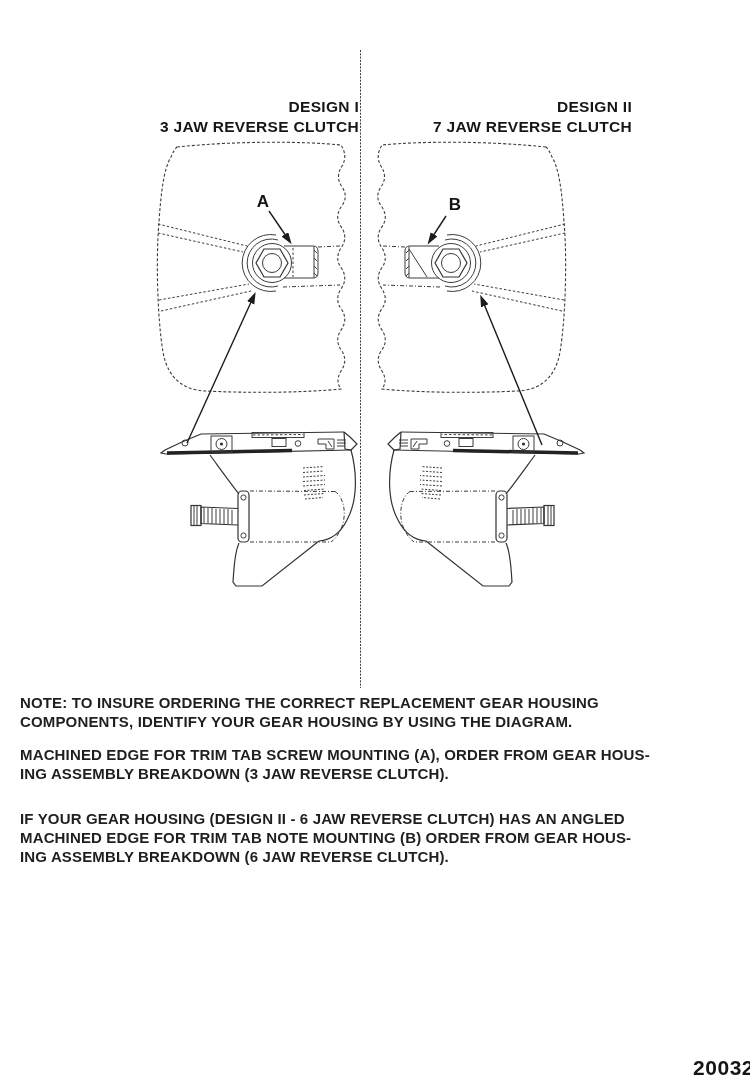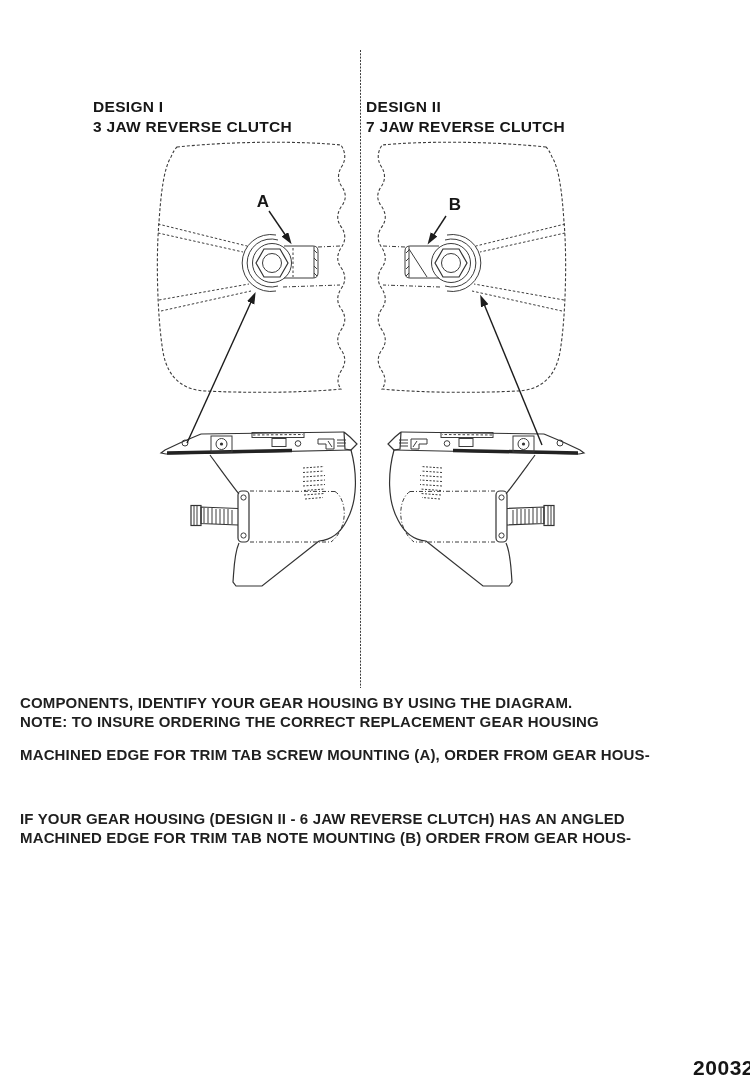--- a/index.html
+++ b/index.html
@@ -3,21 +3,21 @@
 <meta charset="utf-8">
 <style>
   html,body{margin:0;padding:0;}
   body{
     width:750px;height:1085px;position:relative;overflow:hidden;
     background:#ffffff;
     font-family:"Liberation Sans",sans-serif;
   }
   .abs{position:absolute;}
   .title{
-    position:absolute;top:97px;width:266px;text-align:left;
+    position:absolute;top:97px;width:266px;text-align:right;
     font-weight:bold;font-size:15.5px;line-height:19.5px;
     letter-spacing:.3px;color:#161616;white-space:nowrap;
   }
   .para{
     position:absolute;left:20px;width:716px;
     font-weight:bold;font-size:15px;line-height:19px;
     letter-spacing:.15px;color:#1f1f1f;white-space:nowrap;
   }
   .pagenum{
     position:absolute;top:1056px;right:-4px;
@@ -120,26 +120,28 @@
 
   <text x="263" y="207" text-anchor="middle" class="s-callout">A</text>
   <path class="s-arrow" d="M 269,211 L 286,236" marker-end="url(#ah)"></path>
   <text x="455" y="210" text-anchor="middle" class="s-callout">B</text>
   <path class="s-arrow" d="M 446,216 L 433,236" marker-end="url(#ah)"></path>
   <path class="s-arrow" d="M 187,443 L 251.5,301" marker-end="url(#ah)"></path>
   <path class="s-arrow" d="M 542,445 L 484,304" marker-end="url(#ah)"></path>
 </svg>
 
 <div class="para" style="top:693px">
+  <div>NOTE: TO INSURE ORDERING THE CORRECT REPLACEMENT GEAR HOUSING</div>
   <div>COMPONENTS, IDENTIFY YOUR GEAR HOUSING BY USING THE DIAGRAM.</div>
-  <div>NOTE: TO INSURE ORDERING THE CORRECT REPLACEMENT GEAR HOUSING</div>
 </div>
 
 <div class="para" style="top:745px">
   <div>MACHINED EDGE FOR TRIM TAB SCREW MOUNTING (A), ORDER FROM GEAR HOUS-</div>
+  <div>ING ASSEMBLY BREAKDOWN (3 JAW REVERSE CLUTCH).</div>
 </div>
 
 <div class="para" style="top:809px">
   <div>IF YOUR GEAR HOUSING (DESIGN II - 6 JAW REVERSE CLUTCH) HAS AN ANGLED</div>
   <div>MACHINED EDGE FOR TRIM TAB NOTE MOUNTING (B) ORDER FROM GEAR HOUS-</div>
+  <div>ING ASSEMBLY BREAKDOWN (6 JAW REVERSE CLUTCH).</div>
 </div>
 
 <div class="pagenum">20032</div>
 
 </body></html>

